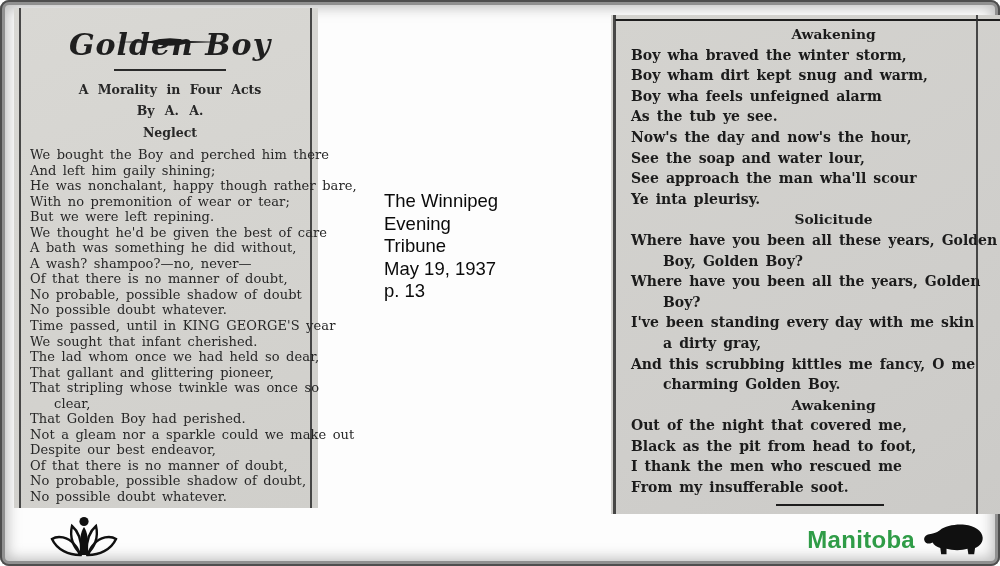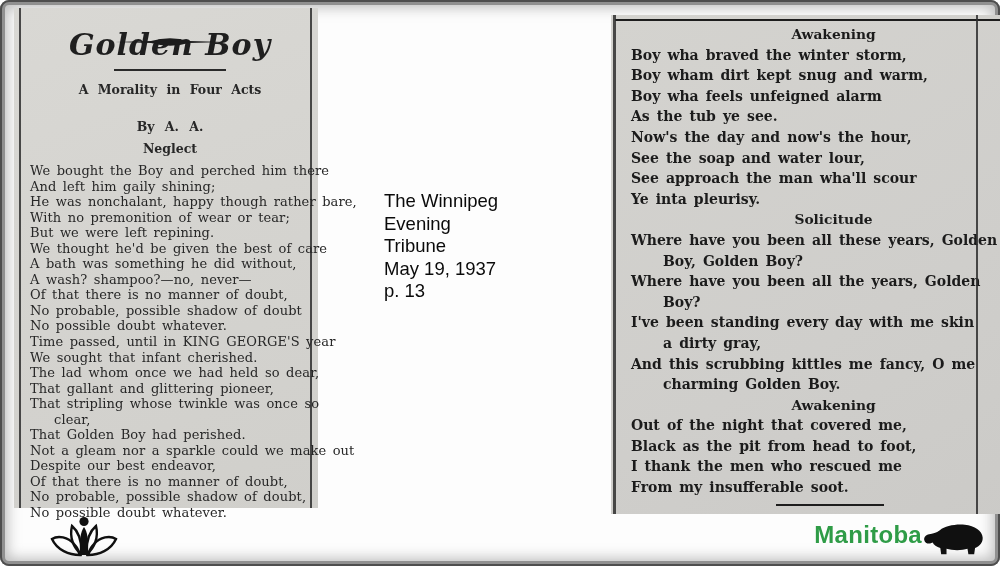--- a/index.html
+++ b/index.html
@@ -18,42 +18,42 @@
   .vrule{position:absolute;top:0;bottom:0;background:#2e2e2e;opacity:.85;}
   .left-clip{left:14px;top:8px;width:304px;height:500px;color:#272727;}
   .left-clip .vrule.l{left:5px;width:2px;}
   .left-clip .vrule.r{left:296px;width:2px;}
   .left-inner{position:relative;height:100%;padding:0 8px 0 16px;box-sizing:border-box;}
   .diamond{position:absolute;left:101px;top:9px;width:110px;height:10px;}
   .gb-title{margin-top:20px;font-size:30px;line-height:34px;font-style:italic;font-weight:bold;
             text-align:center;letter-spacing:1px;color:#1f1f1f;}
   .gb-rule{width:112px;height:2px;background:#2a2a2a;margin:7px auto 0;}
   .gb-sub{margin-top:11px;font-weight:bold;font-size:12.5px;line-height:15px;text-align:center;word-spacing:5px;}
-  .gb-by{margin-top:22px;font-weight:bold;font-size:12.5px;line-height:15px;text-align:center;word-spacing:6px;}
+  .gb-by{margin-top:6px;font-weight:bold;font-size:12.5px;line-height:15px;text-align:center;word-spacing:6px;}
   .gb-section{margin-top:7px;font-weight:bold;font-size:12.5px;line-height:15px;text-align:center;}
   .poem-left{margin-top:7px;font-size:13px;line-height:15.55px;word-spacing:2.2px;letter-spacing:.1px;white-space:nowrap;}
   .poem-left .np-cont{padding-left:24px;}
 
   .right-clip{left:575px;top:15px;width:437px;height:499px;color:#1b1b1b;
               background:linear-gradient(150deg,#d4d3cf 0%, #cfcecb 60%, #cbcac7 100%);margin-left:36px;}
   .right-clip .vrule.l{left:2px;width:3px;}
   .right-clip .vrule.r{left:365px;width:2px;}
   .top-hrule{position:absolute;left:4px;right:6px;top:4px;height:2px;background:#1d1d1d;}
   .poem-right{padding:9px 12px 0 20px;font-size:14px;font-weight:bold;line-height:20.6px;
               word-spacing:2.2px;white-space:nowrap;}
   .poem-right .np-heading{text-align:center;font-size:13.8px;word-spacing:1px;}
   .poem-right .np-cont{padding-left:32px;}
   .end-hrule{width:108px;height:2.5px;background:#1d1d1d;margin:6px auto 0;}
 
   
   .caption{position:absolute;left:384px;top:190px;font-size:18.5px;line-height:22.5px;color:#0a0a0a;}
 
   
   .lib-logo{position:absolute;left:50px;top:515px;width:68px;height:43px;}
-  .mb-logo{position:absolute;right:12px;bottom:8px;display:flex;}
+  .mb-logo{position:absolute;right:12px;bottom:8px;display:flex;align-items:center;gap:7px;}
   .mb-word{font-size:24px;font-weight:bold;letter-spacing:.3px;font-family:"Liberation Sans",sans-serif;}
   .mb-bison{width:66px;height:37px;}
 </style>
 </head>
 <body>
 
 <div class="slide">
 
   <div class="clip left-clip">
     <div class="vrule l"></div>

